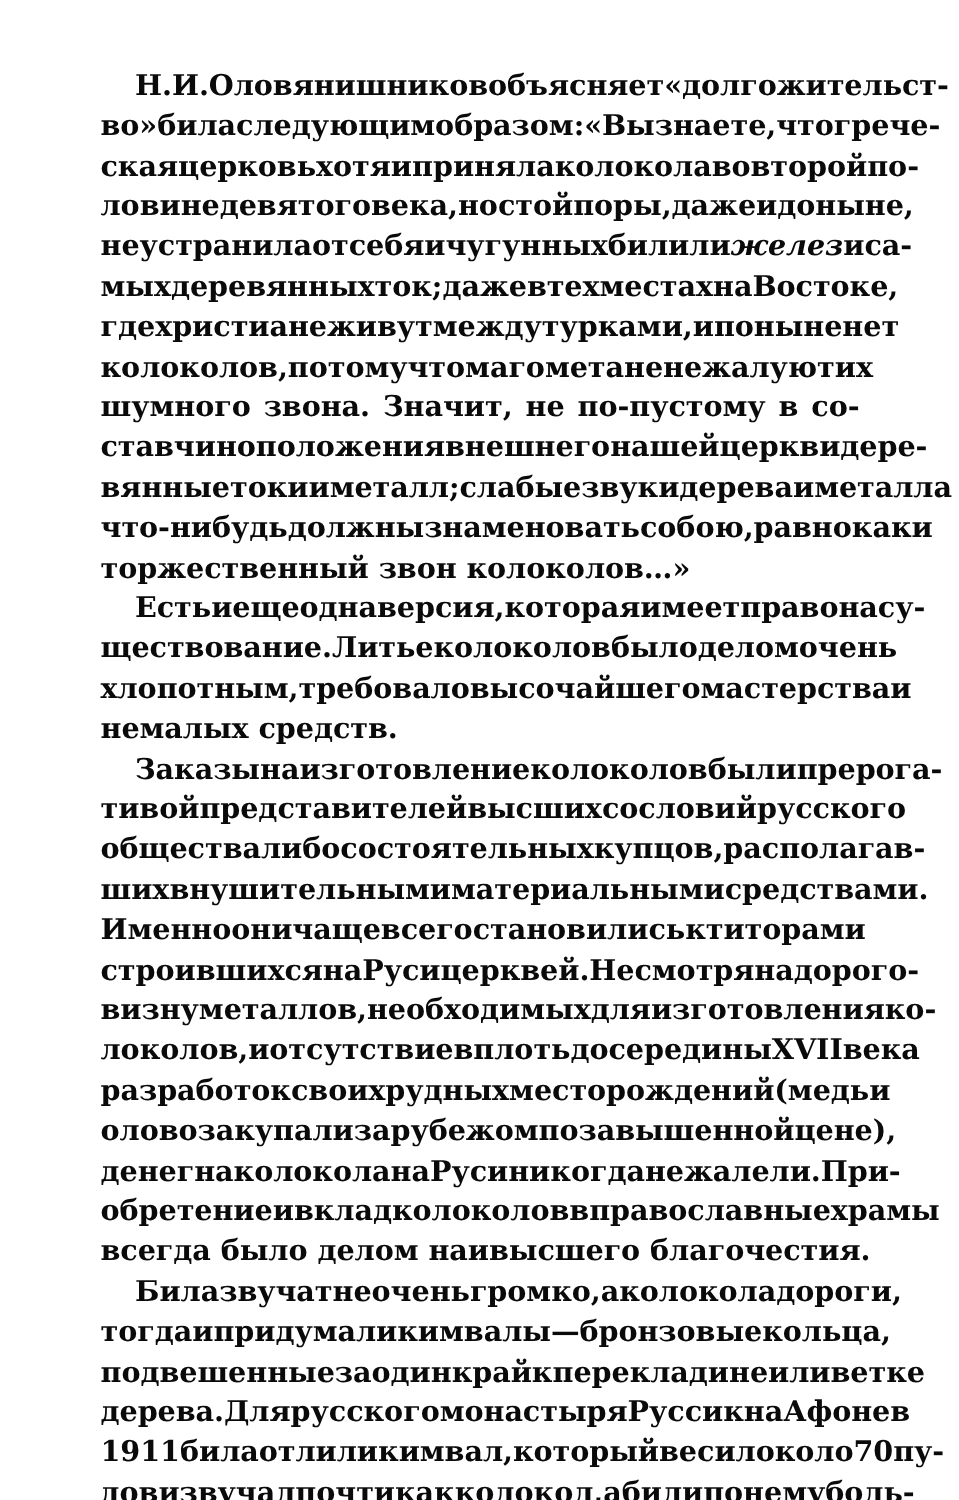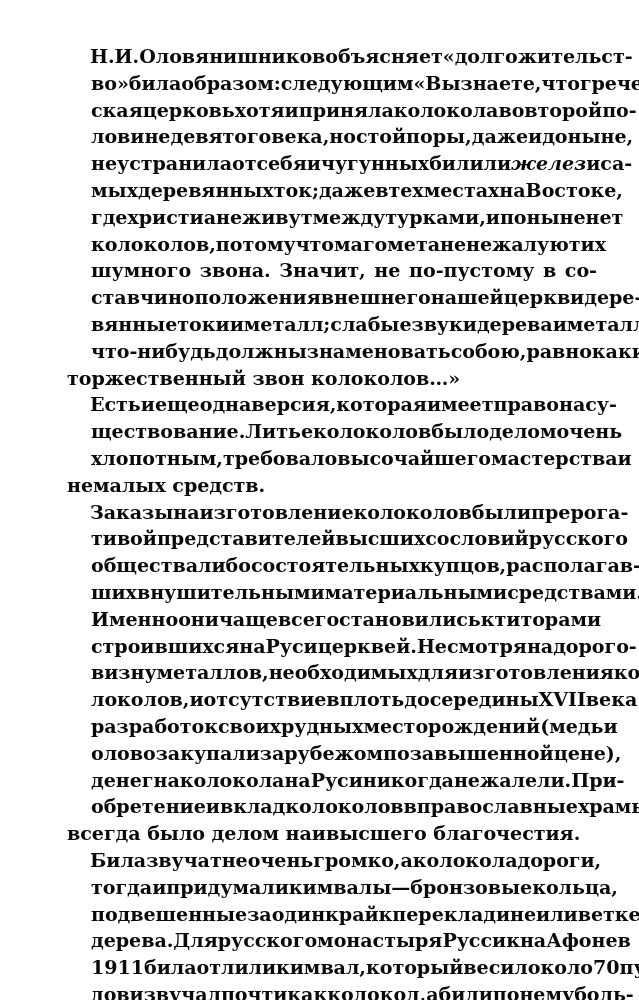--- a/index.html
+++ b/index.html
@@ -39,21 +39,20 @@
     font-weight: bold;
     letter-spacing: -0.05px;
     white-space: nowrap;
     color: #0a0a0a;
   }
   
   .line.justify {
     display: flex;
     justify-content: space-between;
     width: 506px;
-    margin-left: 24px;
   }
   .line.justify > .w {
     white-space: pre;
   }
   .line.indent {
     padding-left: 23px;
   }
   .line.indent.justify {
     width: 483px;
     margin-left: 23px;
@@ -85,22 +84,22 @@
         <div class="line indent justify">
           <span class="w">Н.</span>
           <span class="w">И.</span>
           <span class="w">Оловянишников</span>
           <span class="w">объясняет</span>
           <span class="w">«долгожительст-</span>
         </div>
         <div class="line justify">
           <span class="w">во»</span>
           <span class="w">била</span>
+          <span class="w">следующим</span>
           <span class="w">образом:</span>
-          <span class="w">следующим</span>
           <span class="w">«Вы</span>
           <span class="w">знаете,</span>
           <span class="w">что</span>
           <span class="w">грече-</span>
         </div>
         <div class="line justify">
           <span class="w">ская</span>
           <span class="w">церковь</span>
           <span class="w">хотя</span>
           <span class="w">и</span>

